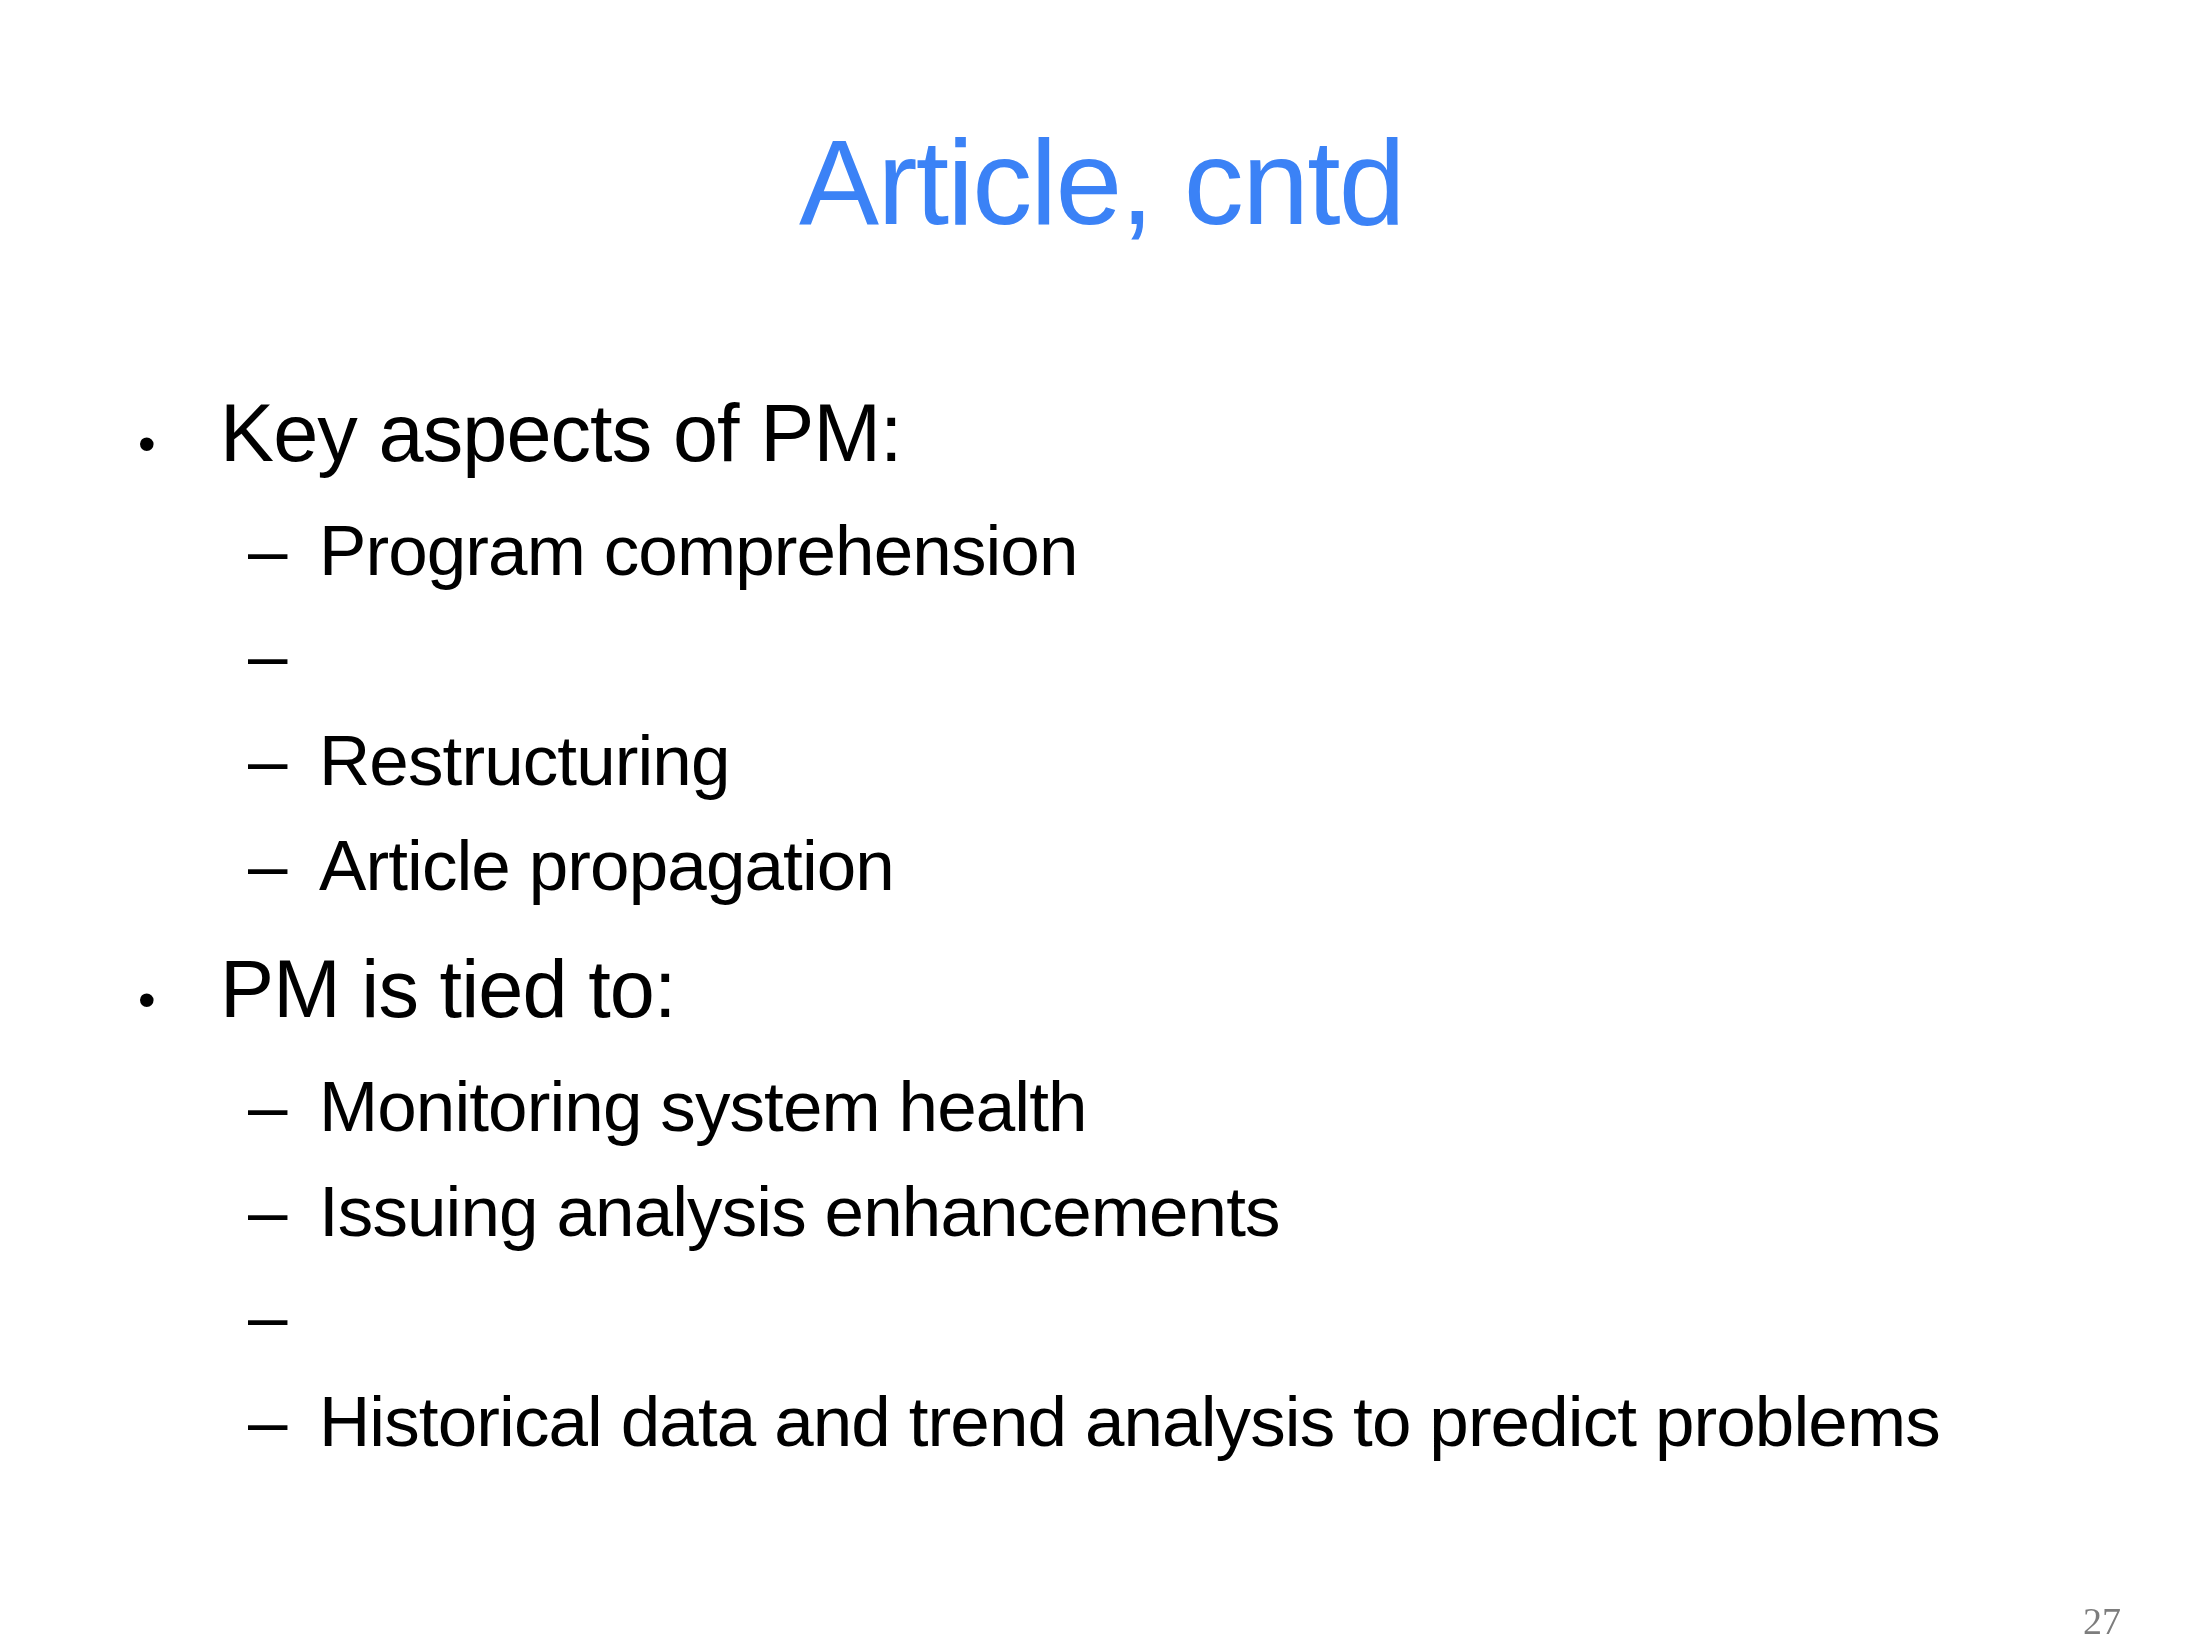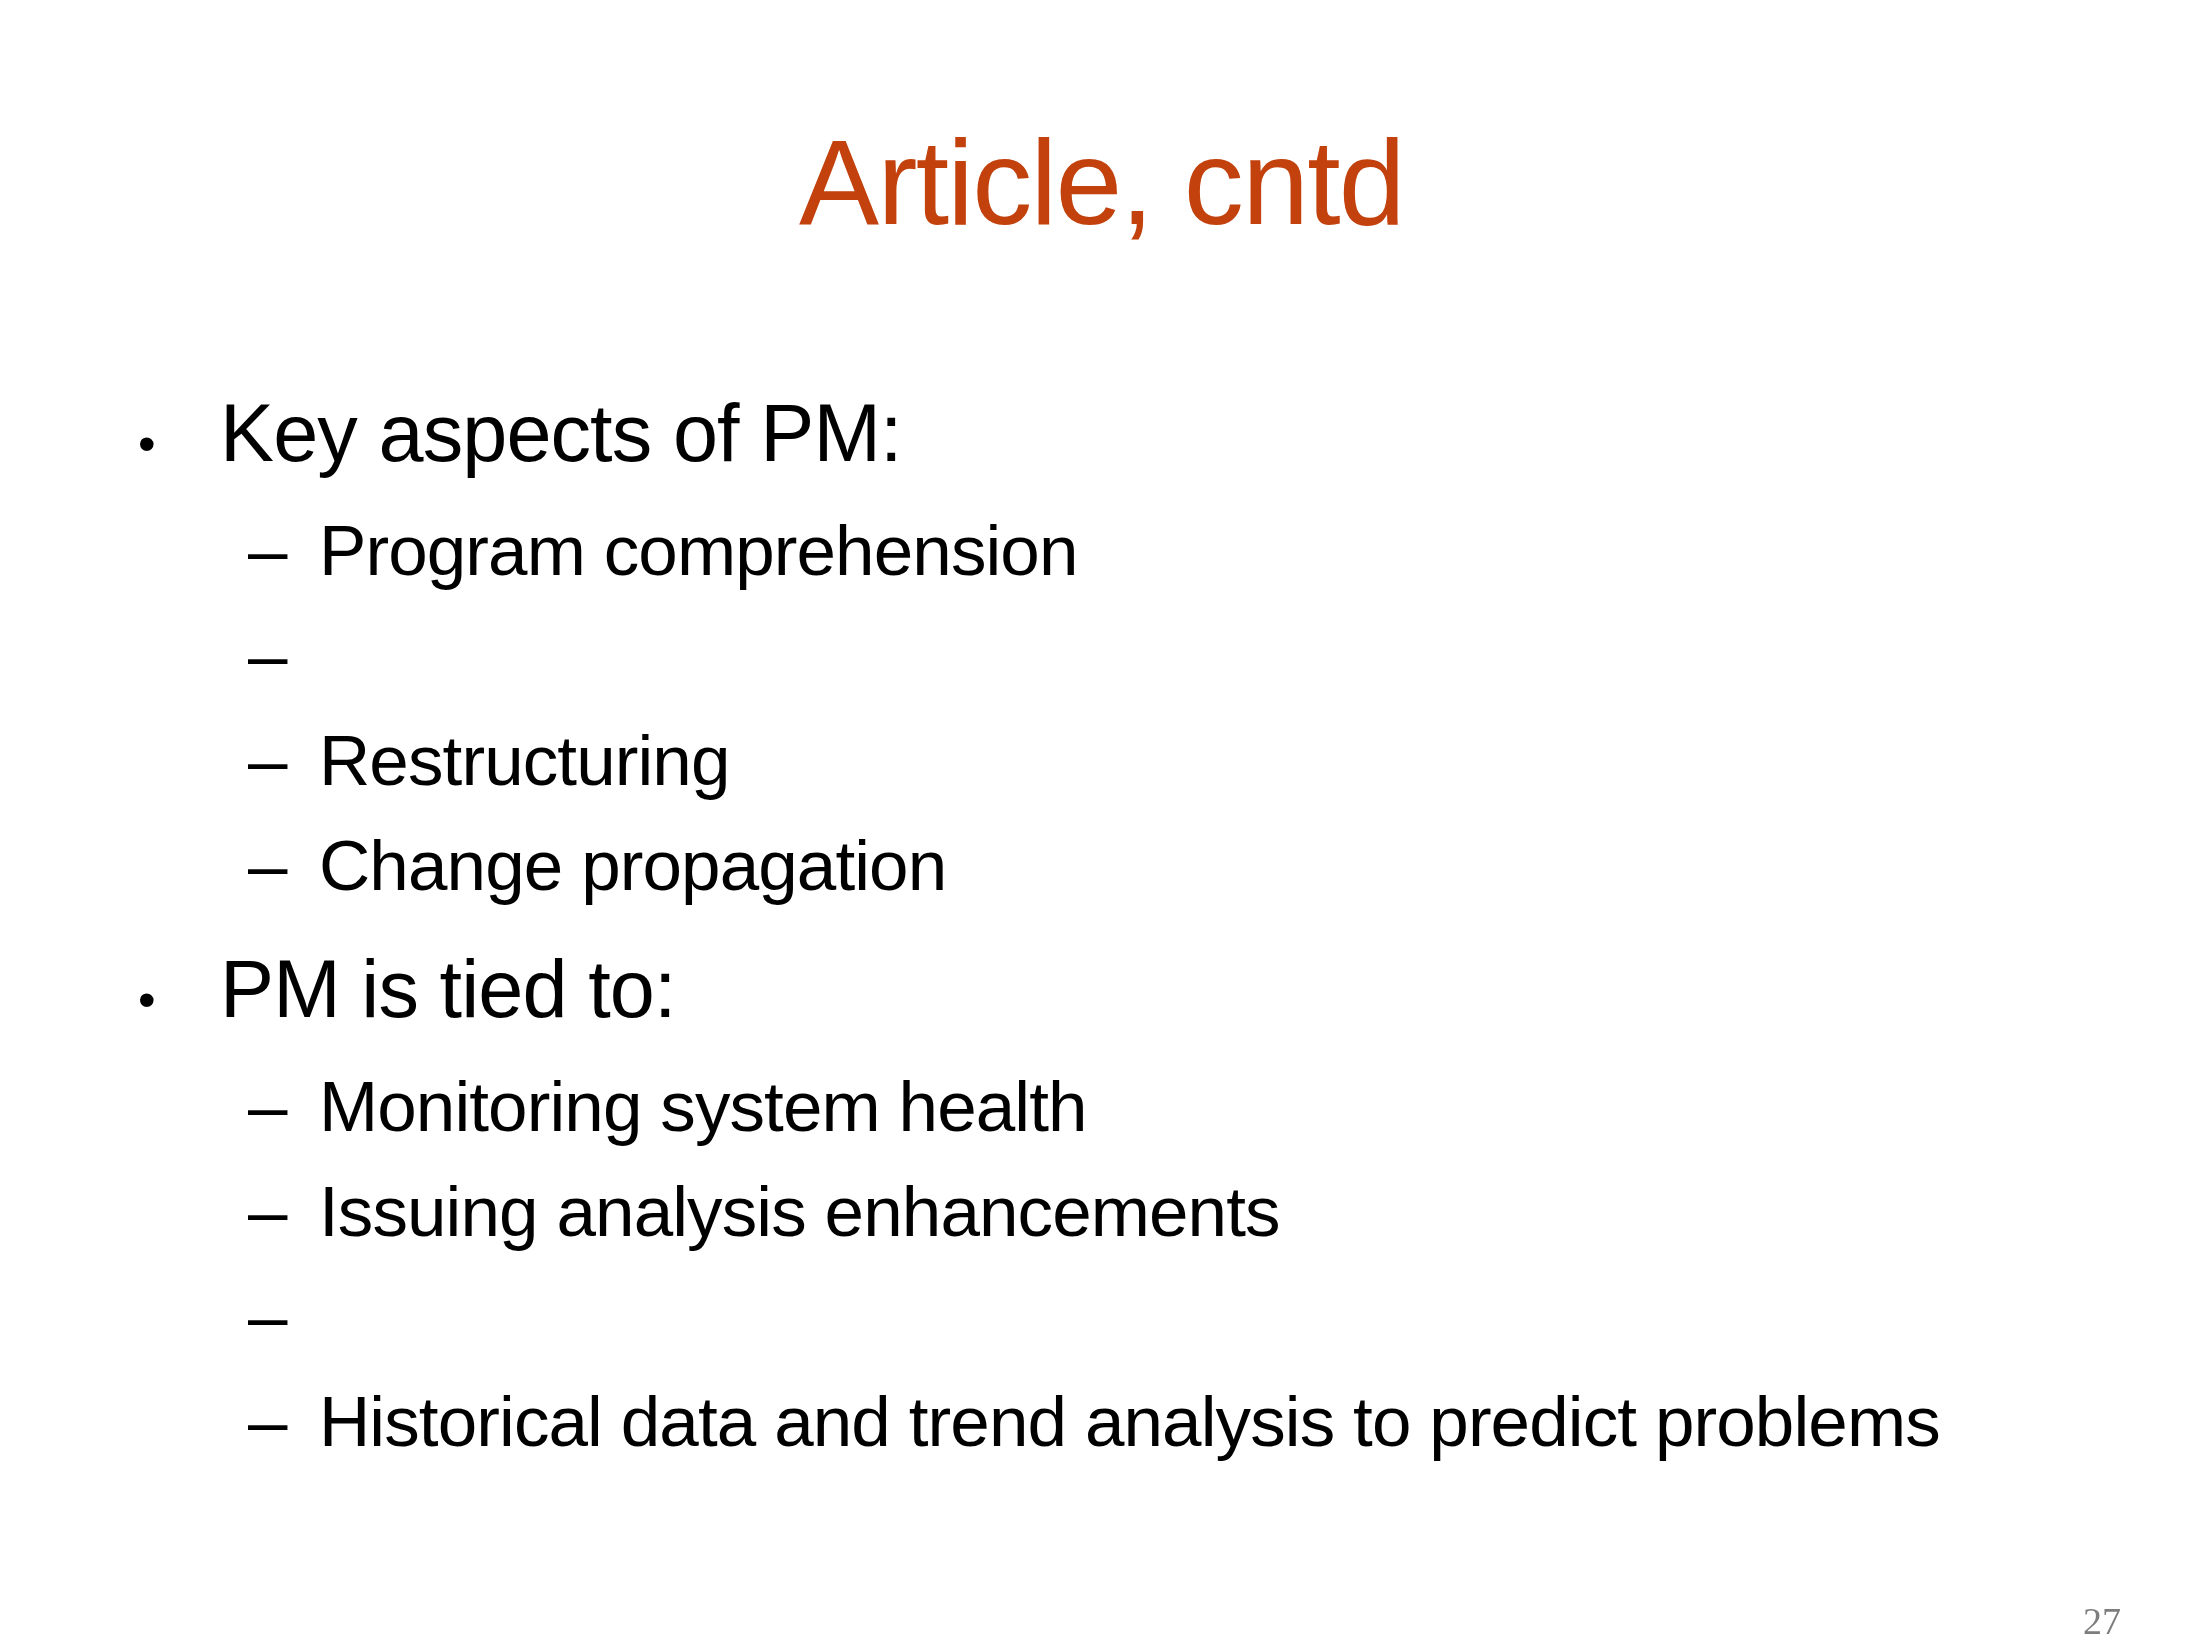--- a/index.html
+++ b/index.html
@@ -19,21 +19,21 @@
   .slide-title {
     position: absolute;
     top: 110px;
     left: 0;
     right: 0;
     text-align: center;
     font-size: 120px;
     font-weight: 400;
     letter-spacing: -1.7px;
     line-height: 1.2;
-    color: #c2410c;
+    color: #3b82f6;
   }
   .content {
     position: absolute;
     top: 379px;
     left: 138px;
     right: 52px;
   }
   .section + .section {
     margin-top: 17px;
   }
@@ -92,21 +92,21 @@
       </div>
       <div class="sub-row">
         <span class="dash">–</span>
       </div>
       <div class="sub-row">
         <span class="dash">–</span>
         <span>Restructuring</span>
       </div>
       <div class="sub-row">
         <span class="dash">–</span>
-        <span>Change propagation</span>
+        <span>Article propagation</span>
       </div>
     </div>
 
     <div class="section">
       <div class="heading-row">
         <span class="bullet">•</span>
         <span>PM is tied to:</span>
       </div>
       <div class="sub-row">
         <span class="dash">–</span>

